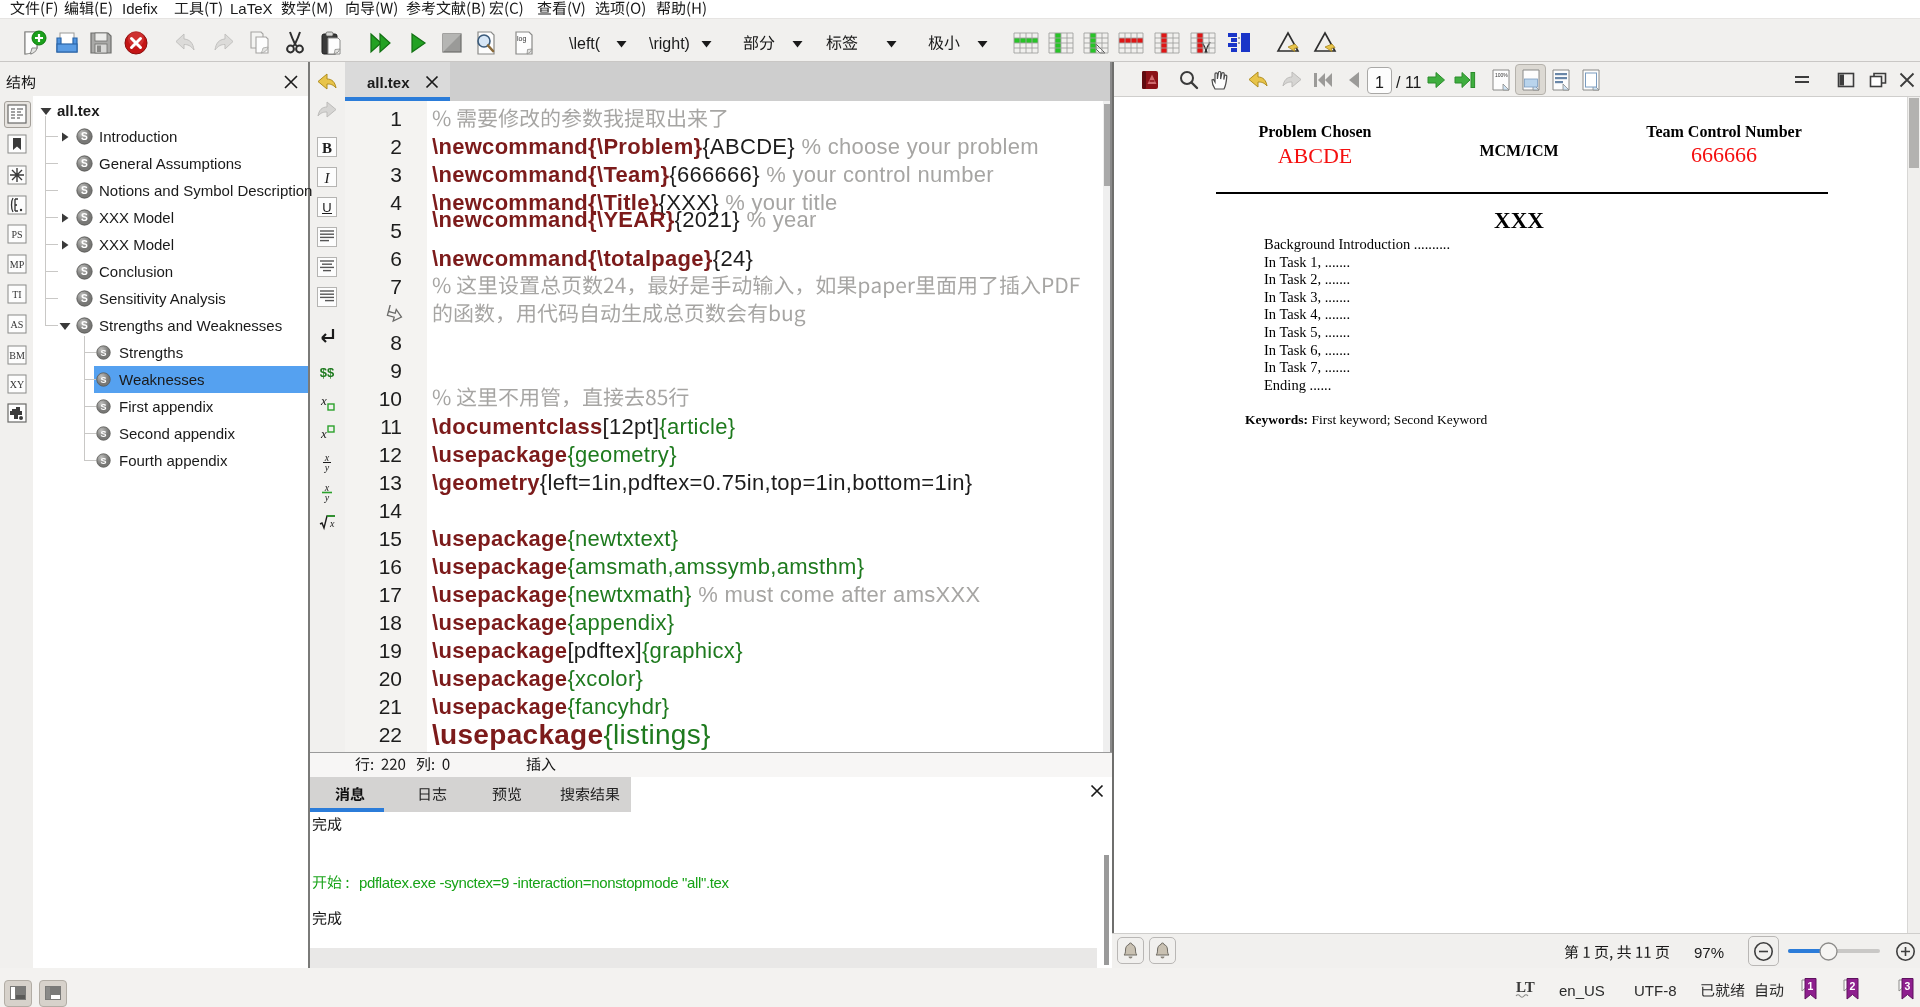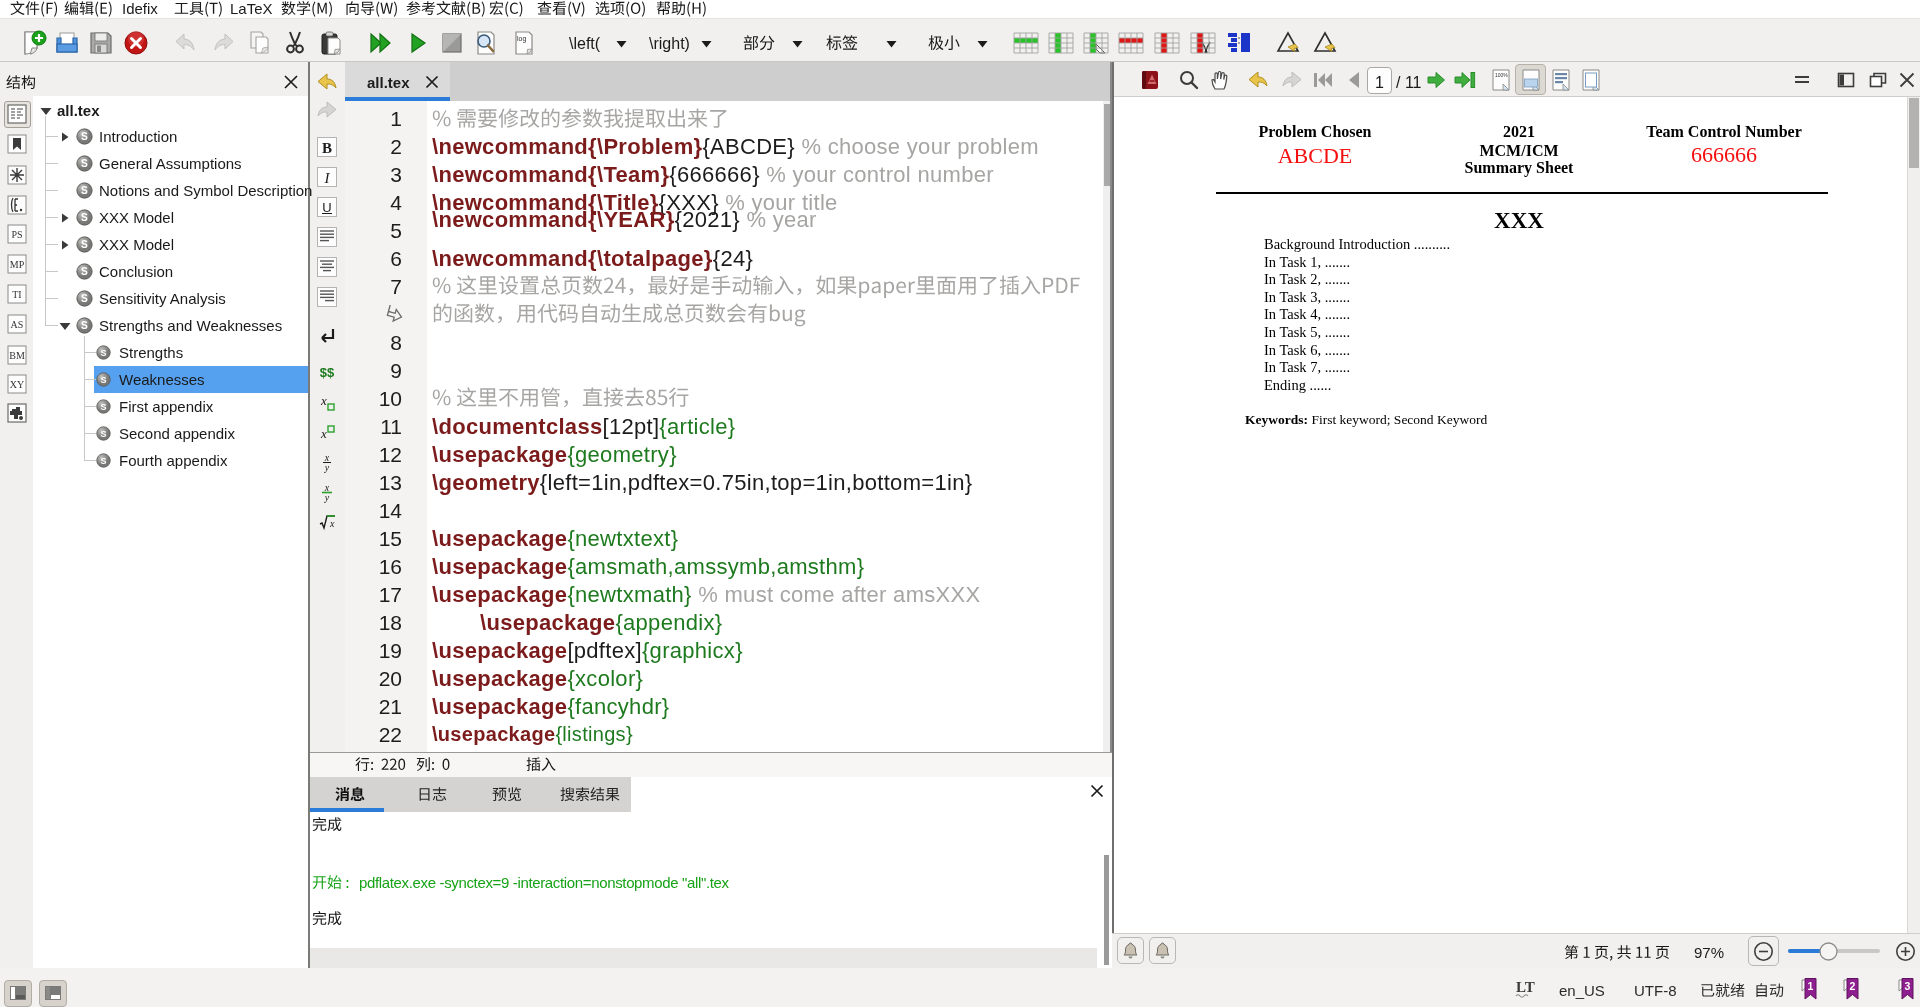--- a/index.html
+++ b/index.html
@@ -393,23 +393,21 @@
     </svg>
     <svg style="position:absolute;left:1869px;top:71px" width="18" height="18">
       <rect x="1.5" y="5.5" width="11" height="10" fill="#fff" stroke="#3c3c3c" stroke-width="1.6"></rect>
       <path d="M5 5 L5 2.5 L16.5 2.5 L16.5 12 L13 12" fill="none" stroke="#3c3c3c" stroke-width="1.6"></path>
     </svg>
     <svg style="position:absolute;left:1898px;top:71px" width="18" height="18">
       <path d="M2.5 2.5 L15.5 15.5 M15.5 2.5 L2.5 15.5" stroke="#3c3c3c" stroke-width="1.8"></path>
     </svg>
     <div style="position:absolute;left:1015px;top:121px;width:600px;text-align:center;font-family:&quot;Liberation Serif&quot;,serif;font-size:16px;color:#000000;font-weight:700;white-space:pre;line-height:21px;">Problem Chosen</div>
     <div style="position:absolute;left:1015px;top:141px;width:600px;text-align:center;font-family:&quot;Liberation Serif&quot;,serif;font-size:22px;color:#f50f0f;font-weight:400;white-space:pre;line-height:29px;">ABCDE</div>
-    <div style="position:absolute;left:1219px;top:121px;width:600px;text-align:center;font-family:&quot;Liberation Serif&quot;,serif;font-size:16px;color:#000000;font-weight:700;white-space:pre;line-height:21px;">2021</div>
     <div style="position:absolute;left:1219px;top:140px;width:600px;text-align:center;font-family:&quot;Liberation Serif&quot;,serif;font-size:16px;color:#000000;font-weight:700;white-space:pre;line-height:21px;">MCM/ICM</div>
-    <div style="position:absolute;left:1219px;top:157px;width:600px;text-align:center;font-family:&quot;Liberation Serif&quot;,serif;font-size:16px;color:#000000;font-weight:700;white-space:pre;line-height:21px;">Summary Sheet</div>
     <div style="position:absolute;left:1424px;top:121px;width:600px;text-align:center;font-family:&quot;Liberation Serif&quot;,serif;font-size:16px;color:#000000;font-weight:700;white-space:pre;line-height:21px;">Team Control Number</div>
     <div style="position:absolute;left:1424px;top:140px;width:600px;text-align:center;font-family:&quot;Liberation Serif&quot;,serif;font-size:22px;color:#f50f0f;font-weight:400;white-space:pre;line-height:29px;">666666</div>
     <div style="position:absolute;left:1216px;top:192px;width:612px;height:2px;background:#000;"></div>
     <div style="position:absolute;left:1219px;top:206px;width:600px;text-align:center;font-family:&quot;Liberation Serif&quot;,serif;font-size:23px;color:#000000;font-weight:700;white-space:pre;line-height:30px;">XXX</div>
     <div style="position:absolute;left:1264px;top:235.0px;font-family:&quot;Liberation Serif&quot;,serif;font-size:14.5px;color:#000000;font-weight:400;white-space:pre;line-height:19px;">Background Introduction ..........</div>
     <div style="position:absolute;left:1264px;top:252.60000000000002px;font-family:&quot;Liberation Serif&quot;,serif;font-size:14.5px;color:#000000;font-weight:400;white-space:pre;line-height:19px;">In Task 1, .......</div>
     <div style="position:absolute;left:1264px;top:270.2px;font-family:&quot;Liberation Serif&quot;,serif;font-size:14.5px;color:#000000;font-weight:400;white-space:pre;line-height:19px;">In Task 2, .......</div>
     <div style="position:absolute;left:1264px;top:287.8px;font-family:&quot;Liberation Serif&quot;,serif;font-size:14.5px;color:#000000;font-weight:400;white-space:pre;line-height:19px;">In Task 3, .......</div>
     <div style="position:absolute;left:1264px;top:305.4px;font-family:&quot;Liberation Serif&quot;,serif;font-size:14.5px;color:#000000;font-weight:400;white-space:pre;line-height:19px;">In Task 4, .......</div>
     <div style="position:absolute;left:1264px;top:323.0px;font-family:&quot;Liberation Serif&quot;,serif;font-size:14.5px;color:#000000;font-weight:400;white-space:pre;line-height:19px;">In Task 5, .......</div>
@@ -1017,25 +1015,25 @@
         <use href="#g400_35" x="10700"></use>
         <use href="#g400_884c" x="11255"></use>
       </g>
     </svg>
     <div style="position:absolute;left:432px;top:411.5px;font-size:22px;letter-spacing:0.3px;line-height:29px;white-space:pre;"><span style="color:#7c1b1b;font-weight:700;">\documentclass</span><span style="color:#1c1c1c;font-weight:400;">[12pt]</span><span style="color:#1e7a1e;font-weight:400;">{article}</span></div>
     <div style="position:absolute;left:432px;top:439.5px;font-size:22px;letter-spacing:0.3px;line-height:29px;white-space:pre;"><span style="color:#7c1b1b;font-weight:700;">\usepackage</span><span style="color:#1e7a1e;font-weight:400;">{geometry}</span></div>
     <div style="position:absolute;left:432px;top:467.5px;font-size:22px;letter-spacing:0.3px;line-height:29px;white-space:pre;"><span style="color:#7c1b1b;font-weight:700;">\geometry</span><span style="color:#1c1c1c;font-weight:400;">{left=1in,pdftex=0.75in,top=1in,bottom=1in}</span></div>
     <div style="position:absolute;left:432px;top:523.5px;font-size:22px;letter-spacing:0.3px;line-height:29px;white-space:pre;"><span style="color:#7c1b1b;font-weight:700;">\usepackage</span><span style="color:#1e7a1e;font-weight:400;">{newtxtext}</span></div>
     <div style="position:absolute;left:432px;top:551.5px;font-size:22px;letter-spacing:0.3px;line-height:29px;white-space:pre;"><span style="color:#7c1b1b;font-weight:700;">\usepackage</span><span style="color:#1e7a1e;font-weight:400;">{amsmath,amssymb,amsthm}</span></div>
     <div style="position:absolute;left:432px;top:579.5px;font-size:22px;letter-spacing:0.3px;line-height:29px;white-space:pre;text-align:right;"><span style="color:#7c1b1b;font-weight:700;">\usepackage</span><span style="color:#1e7a1e;font-weight:400;">{newtxmath}</span><span style="color:#a6a5a3;font-weight:400;"> % must come after amsXXX</span></div>
-    <div style="position:absolute;left:432px;top:607.5px;font-size:22px;letter-spacing:0.3px;line-height:29px;white-space:pre;margin-left:48px;"><span style="color:#7c1b1b;font-weight:700;">\usepackage</span><span style="color:#1e7a1e;font-weight:400;">{appendix}</span></div>
+    <div style="position:absolute;left:432px;top:607.5px;font-size:22px;letter-spacing:0.3px;line-height:29px;white-space:pre;"><span style="color:#7c1b1b;font-weight:700;">\usepackage</span><span style="color:#1e7a1e;font-weight:400;">{appendix}</span></div>
     <div style="position:absolute;left:432px;top:635.5px;font-size:22px;letter-spacing:0.3px;line-height:29px;white-space:pre;"><span style="color:#7c1b1b;font-weight:700;">\usepackage</span><span style="color:#1c1c1c;font-weight:400;">[pdftex]</span><span style="color:#1e7a1e;font-weight:400;">{graphicx}</span></div>
     <div style="position:absolute;left:432px;top:663.5px;font-size:22px;letter-spacing:0.3px;line-height:29px;white-space:pre;"><span style="color:#7c1b1b;font-weight:700;">\usepackage</span><span style="color:#1e7a1e;font-weight:400;">{xcolor}</span></div>
     <div style="position:absolute;left:432px;top:691.5px;font-size:22px;letter-spacing:0.3px;line-height:29px;white-space:pre;"><span style="color:#7c1b1b;font-weight:700;">\usepackage</span><span style="color:#1e7a1e;font-weight:400;">{fancyhdr}</span></div>
-    <div style="position:absolute;left:432px;top:719.5px;font-size:20px;letter-spacing:0.3px;line-height:29px;white-space:pre;"><span style="color:#7c1b1b;font-weight:700;">\usepackage</span><span style="color:#1e7a1e;font-weight:400;">{listings}</span></div>
+    <div style="position:absolute;left:432px;top:719.5px;font-size:28px;letter-spacing:0.3px;line-height:29px;white-space:pre;"><span style="color:#7c1b1b;font-weight:700;">\usepackage</span><span style="color:#1e7a1e;font-weight:400;">{listings}</span></div>
     <div style="position:absolute;left:4px;top:980px;width:28px;height:27px;background:#d7d2cb;border:1px solid #b2ada5;border-radius:4px;"></div>
     <svg style="position:absolute;left:8px;top:984px" width="20" height="18">
       <rect x="2" y="2" width="16" height="14" fill="#7a7a78"></rect>
       <rect x="3" y="3" width="4" height="12" fill="#ffffff"></rect>
       <rect x="8" y="11" width="9" height="4" fill="#5a5a58"></rect>
     </svg>
     <div style="position:absolute;left:39px;top:980px;width:28px;height:27px;background:#d7d2cb;border:1px solid #b2ada5;border-radius:4px;"></div>
     <svg style="position:absolute;left:43px;top:984px" width="20" height="18">
       <rect x="2" y="2" width="16" height="14" fill="#7a7a78"></rect>
       <rect x="3" y="3" width="4" height="12" fill="#8a8a88"></rect>

